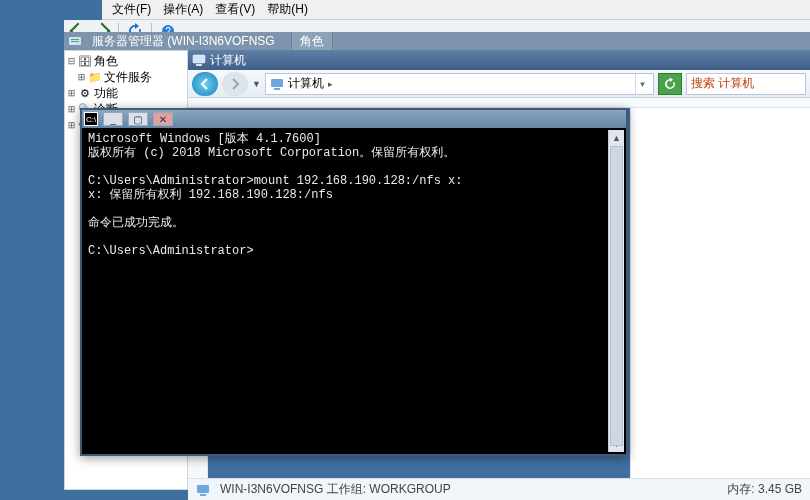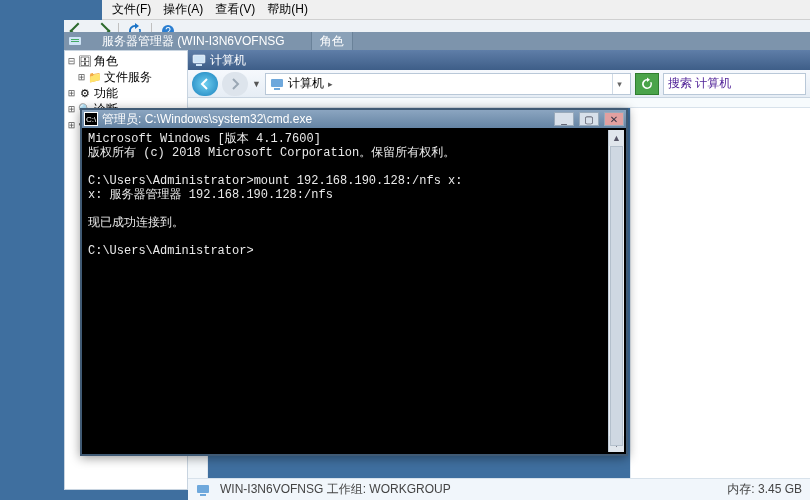--- a/index.html
+++ b/index.html
@@ -56,21 +56,21 @@
   .ico-svg { width: 16px; height: 16px; }
   
   .server-mgr-title {
     position: absolute;
     left: 64px; top: 32px;
     width: 746px; height: 18px;
     background: #7d94ac;
     color: #fff;
     display: flex;
     align-items: center;
-    gap: 20px;
+    gap: 10px;
     padding: 0 4px;
     font-size: 12px;
   }
   .smt-icon {
     width: 14px; height: 14px;
     display: inline-flex; align-items: center; justify-content: center;
   }
   .smt-tab {
     margin-left: 6px;
     background: #8aa1b8;
@@ -136,25 +136,25 @@
   }
   .addr-drop { width: 14px; height: 20px; display:inline-flex; align-items:center; justify-content:center; border-left:1px solid #d0dae5; font-size:9px; color:#666; }
   .refresh-btn {
     width: 24px; height: 22px;
     background: #4aa34a;
     border: 1px solid #2f7d2f;
     display: inline-flex; align-items:center; justify-content:center;
     color: #fff;
   }
   .search-box {
-    width: 143px; height: 22px;
+    width: 120px; height: 22px;
     background: #fff;
     border: 1px solid #b9c8d8;
     display: flex; align-items: center;
-    padding: 0 4px; color: #4c1d95;
+    padding: 0 4px; color: #c2410c;
   }
   .explorer-body-top {
     position: absolute;
     left: 188px; top: 98px;
     width: 622px; height: 10px;
     background: #f7fbfd;
     border-bottom: 1px solid #d8e2eb;
   }
   .explorer-left-pane {
     position: absolute;
@@ -367,32 +367,31 @@
       </svg>
   </span>
   <span>WIN-I3N6VOFNSG 工作组: WORKGROUP</span>
   <span class="exp-status-spacer"></span>
   <span>内存: 3.45 GB</span>
 </div>
 
 <div class="cmd-window">
   <div class="cmd-titlebar">
     <span class="cmd-ico">C:\</span>
-    <span class="cmd-title-text">管理员: C:\Windows\system32\cmd.exe</span>
     <span class="wbtn">_</span>
     <span class="wbtn">▢</span>
     <span class="wbtn close">✕</span>
   </div>
   <div class="cmd-body"><span>Microsoft Windows [版本 4.1.7600]</span>
 <span>版权所有 (c) 2018 Microsoft Corporation。保留所有权利。</span>
 <span></span>
 <span>C:\Users\Administrator&gt;mount 192.168.190.128:/nfs x:</span>
-<span>x: 服务器管理器 192.168.190.128:/nfs</span>
+<span>x: 保留所有权利 192.168.190.128:/nfs</span>
 <span></span>
-<span>现已成功连接到。</span>
+<span>命令已成功完成。</span>
 <span></span>
 <span>C:\Users\Administrator&gt;</span></div>
   <div class="cmd-scroll">
     <div class="sb-btn">▲</div>
     <div class="sb-track">
       <div class="sb-thumb"></div>
     </div>
     <div class="sb-btn">▼</div>
   </div>
 </div>

